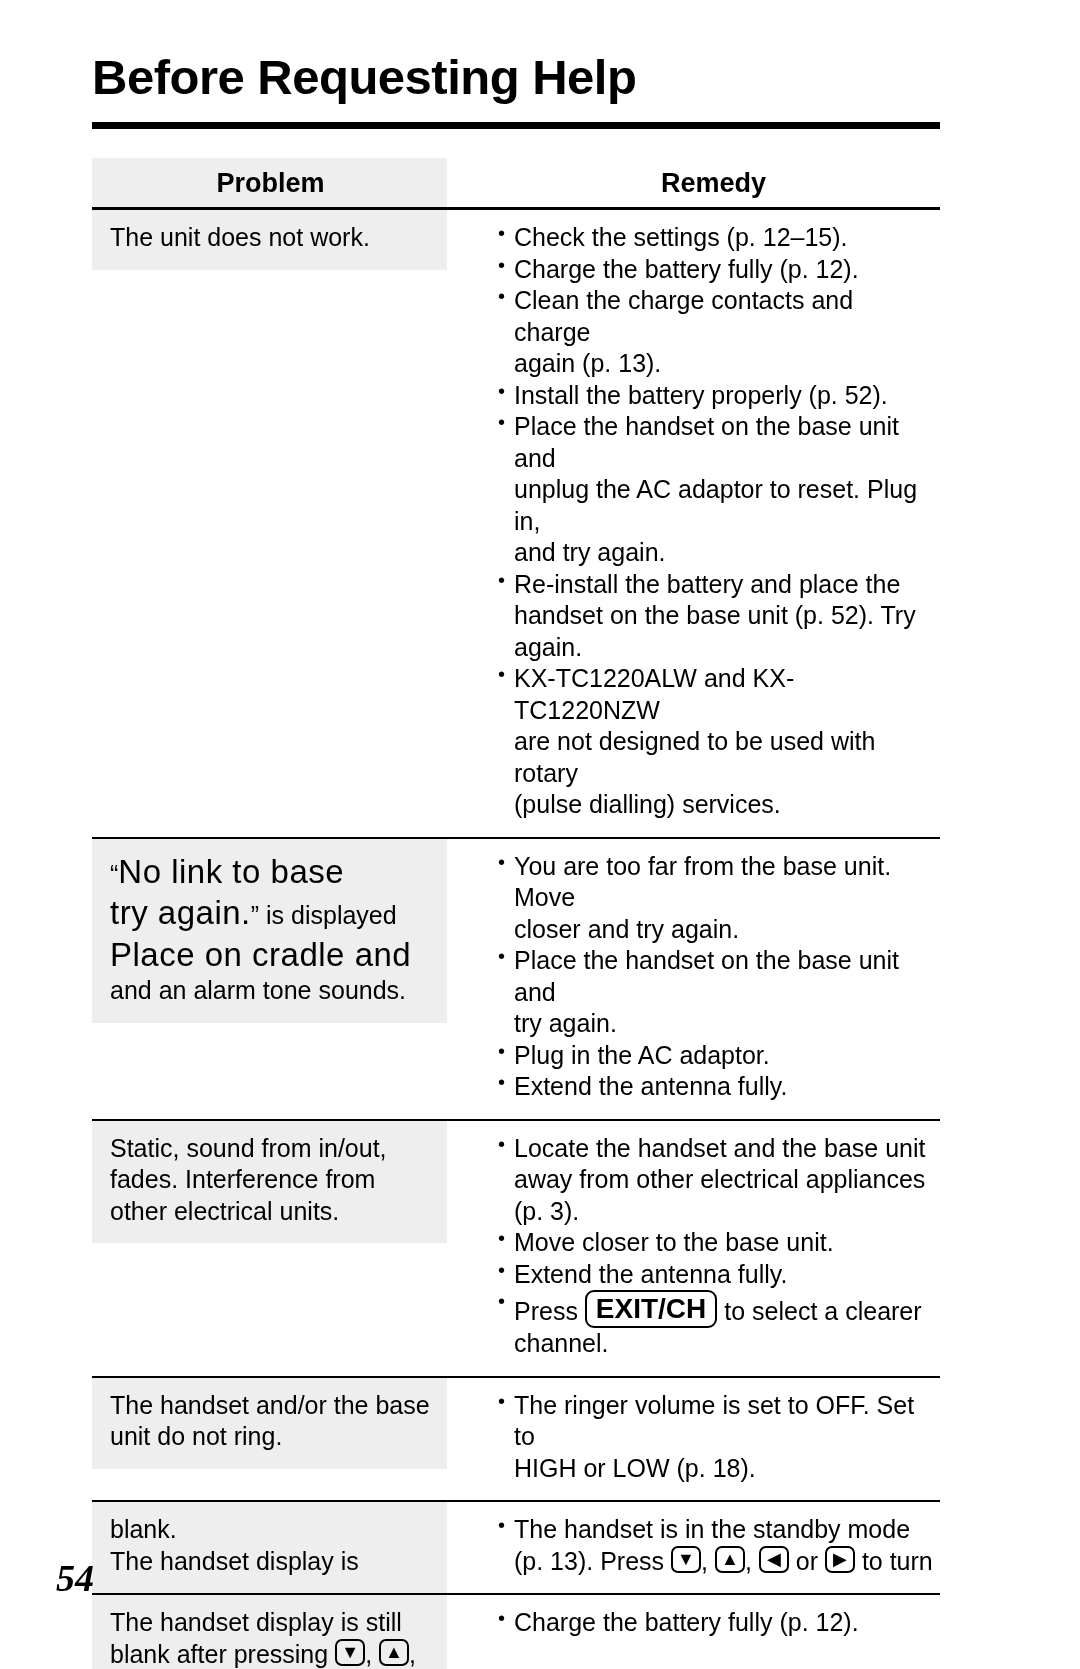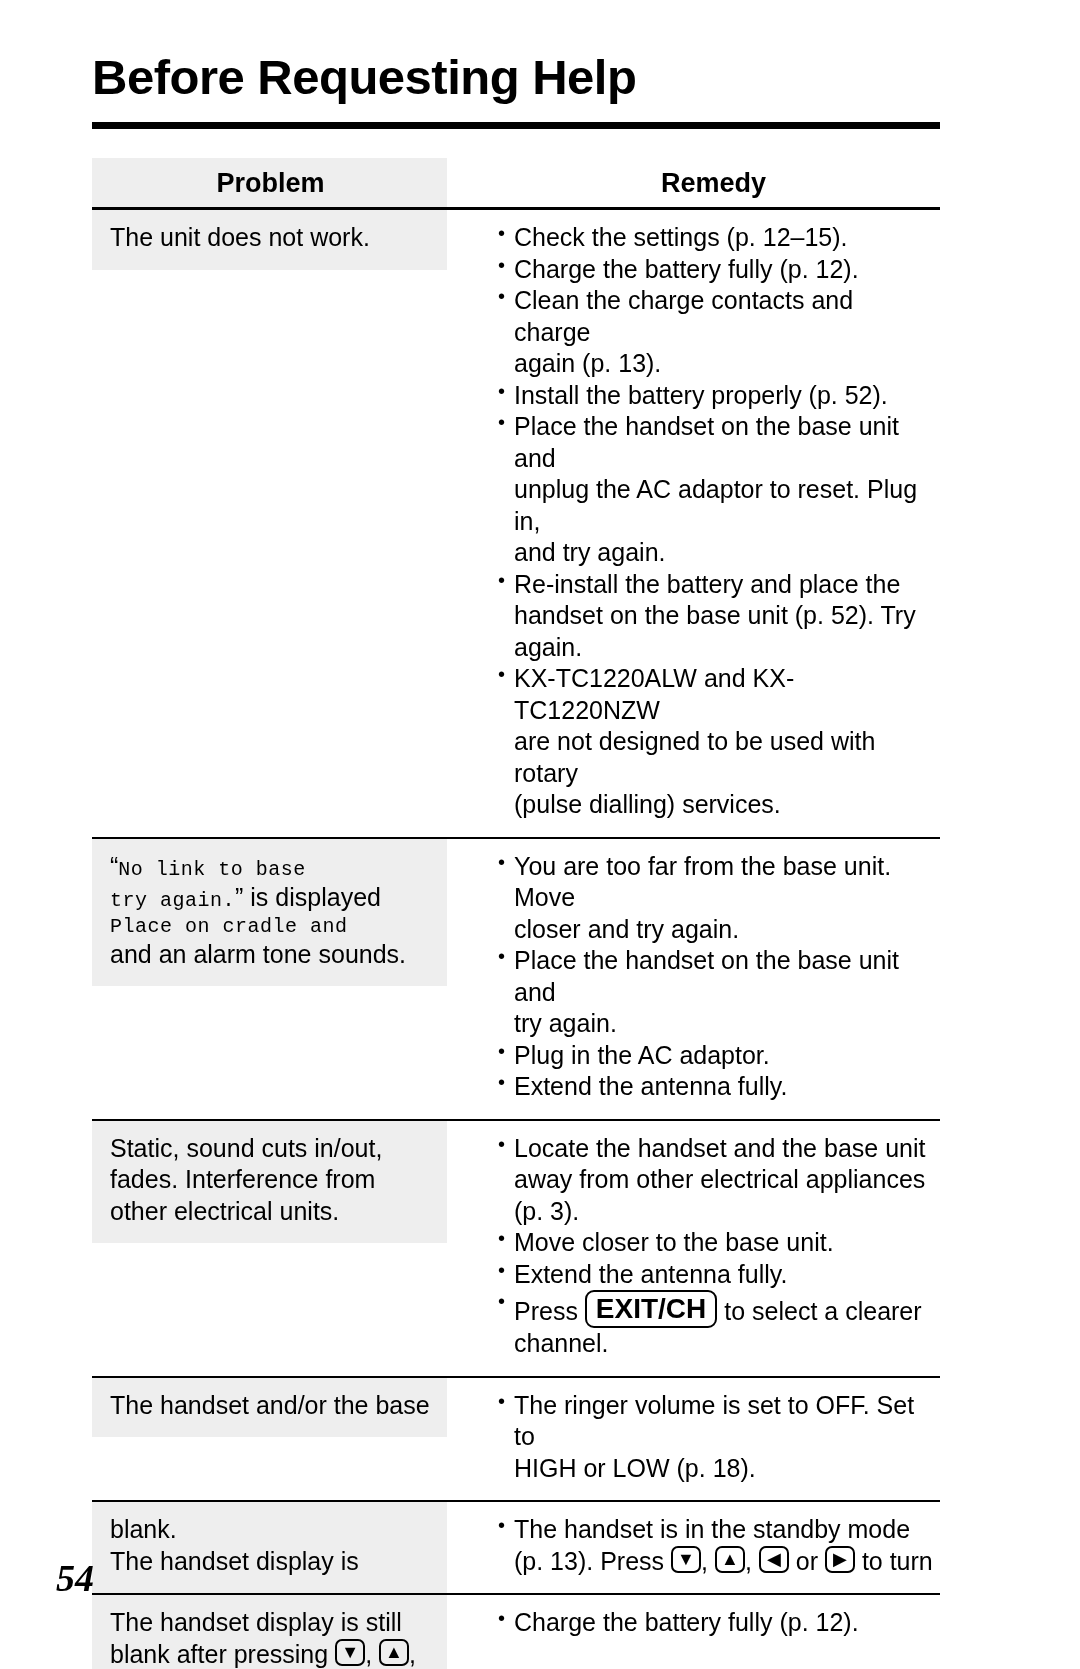--- a/index.html
+++ b/index.html
@@ -113,22 +113,22 @@
     top: -1px;
     font-size: 20px;
   }
   .cont-line {
     display: block;
     padding-left: 16px;
   }
   .plain-line { display: block; }
 
   .mono {
-    font-family: Liberation Mono, monospace;
-    font-size: 20px;
+    font-family: Liberation Sans, sans-serif;
+    font-size: 33px;
     letter-spacing: 0.5px;
   }
 
   
   .key {
     display: inline-block;
     border: 2.5px solid #000;
     border-radius: 9px;
     padding: 0px 9px 1px 9px;
     font-weight: bold;
@@ -230,21 +230,21 @@
           <span class="bullet-line">Plug in the AC adaptor.</span>
           <span class="bullet-line">Extend the antenna fully.</span>
         </div>
       </div>
     </div>
     <div class="rule-thin"></div>
 
     <div class="trow">
       <div class="c-problem">
         <div class="ptext">
-          <span class="plain-line">Static, sound cuts in/out,</span>
+          <span class="plain-line">Static, sound from in/out,</span>
           <span class="plain-line">fades. Interference from</span>
           <span class="plain-line">other electrical units.</span>
         </div>
       </div>
       <div class="c-remedy">
         <div class="rtext">
           <span class="bullet-line">Locate the handset and the base unit</span>
           <span class="cont-line">away from other electrical appliances</span>
           <span class="cont-line">(p. 3).</span>
           <span class="bullet-line">Move closer to the base unit.</span>
@@ -253,20 +253,21 @@
           <span class="cont-line">channel.</span>
         </div>
       </div>
     </div>
     <div class="rule-thin"></div>
 
     <div class="trow">
       <div class="c-problem">
         <div class="ptext">
           <span class="plain-line">The handset and/or the base</span>
+          <span class="plain-line">unit do not ring.</span>
         </div>
       </div>
       <div class="c-remedy">
         <div class="rtext">
           <span class="bullet-line">The ringer volume is set to OFF. Set to</span>
           <span class="cont-line">HIGH or LOW (p. 18).</span>
         </div>
       </div>
     </div>
     <div class="rule-thin"></div>

